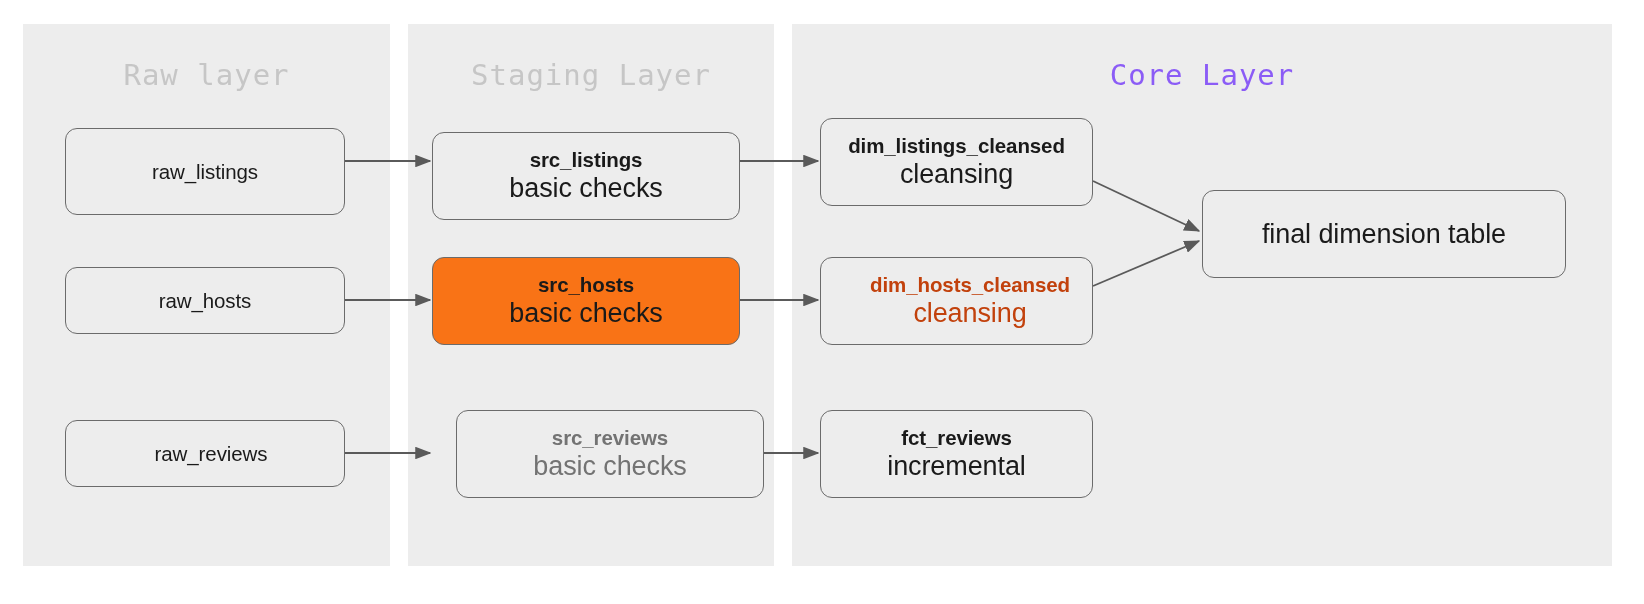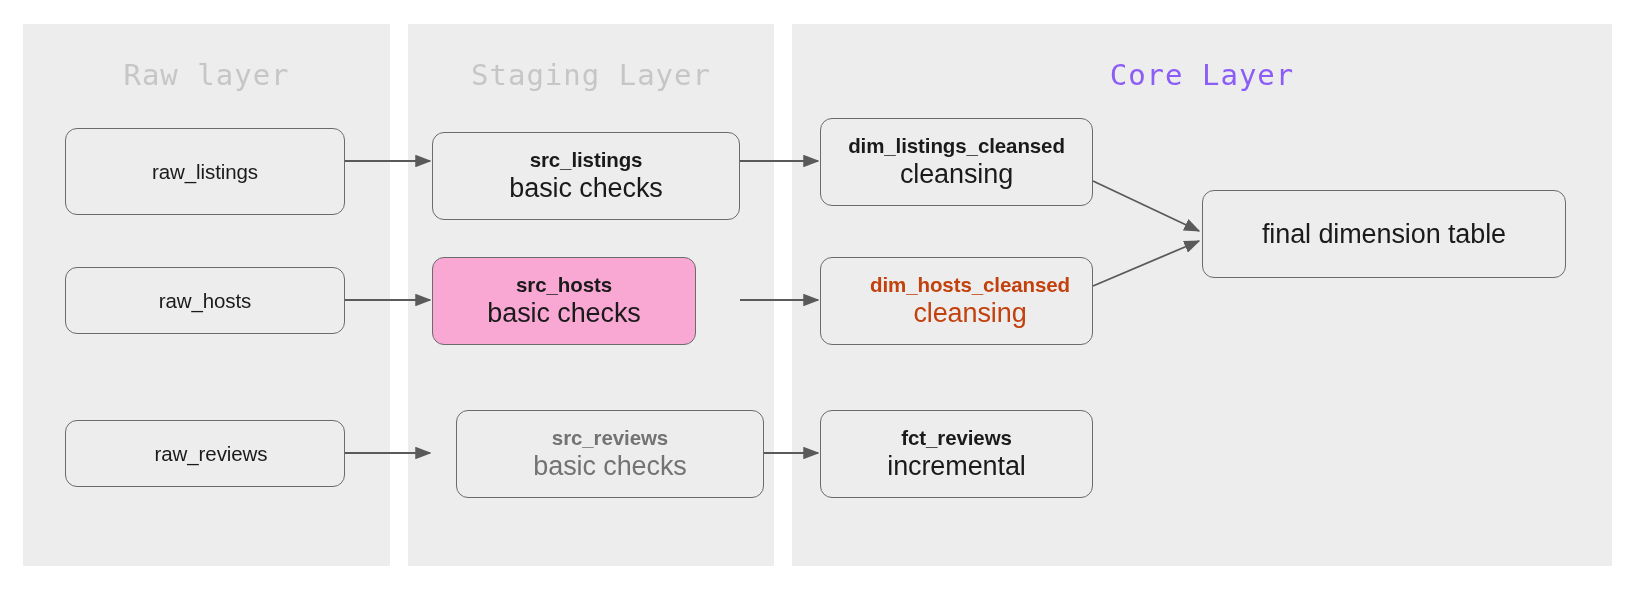--- a/index.html
+++ b/index.html
@@ -116,21 +116,21 @@
       <div class="node simple" style="left: 65px; top: 267px; width: 280px; height: 67px; background: rgb(237, 237, 237); border-color: rgb(107, 107, 107); color: rgb(26, 26, 26);">
         <div class="title">raw_hosts</div>
       </div>
       <div class="node simple" style="left: 65px; top: 420px; width: 280px; height: 67px; background: rgb(237, 237, 237); border-color: rgb(107, 107, 107); color: rgb(26, 26, 26); padding-left: 12px;">
         <div class="title">raw_reviews</div>
       </div>
       <div class="node" style="left: 432px; top: 132px; width: 308px; height: 88px; background: rgb(237, 237, 237); border-color: rgb(107, 107, 107); color: rgb(26, 26, 26);">
         <div class="title">src_listings</div>
         <div class="subtitle">basic checks</div>
       </div>
-      <div class="node" style="left: 432px; top: 257px; width: 264px; height: 88px; background: #f9a8d4; border-color: rgb(107, 107, 107); color: rgb(26, 26, 26);">
+      <div class="node" style="left: 432px; top: 257px; width: 308px; height: 88px; background: #f97316; border-color: rgb(107, 107, 107); color: rgb(26, 26, 26);">
         <div class="title">src_hosts</div>
         <div class="subtitle">basic checks</div>
       </div>
       <div class="node" style="left: 432px; top: 410px; width: 308px; height: 88px; background: rgb(237, 237, 237); border-color: rgb(107, 107, 107); color: #737373; margin-left: 24px;">
         <div class="title">src_reviews</div>
         <div class="subtitle">basic checks</div>
       </div>
       <div class="node" style="left: 820px; top: 118px; width: 273px; height: 88px; background: rgb(237, 237, 237); border-color: rgb(107, 107, 107); color: rgb(26, 26, 26);">
         <div class="title">dim_listings_cleansed</div>
         <div class="subtitle">cleansing</div>

